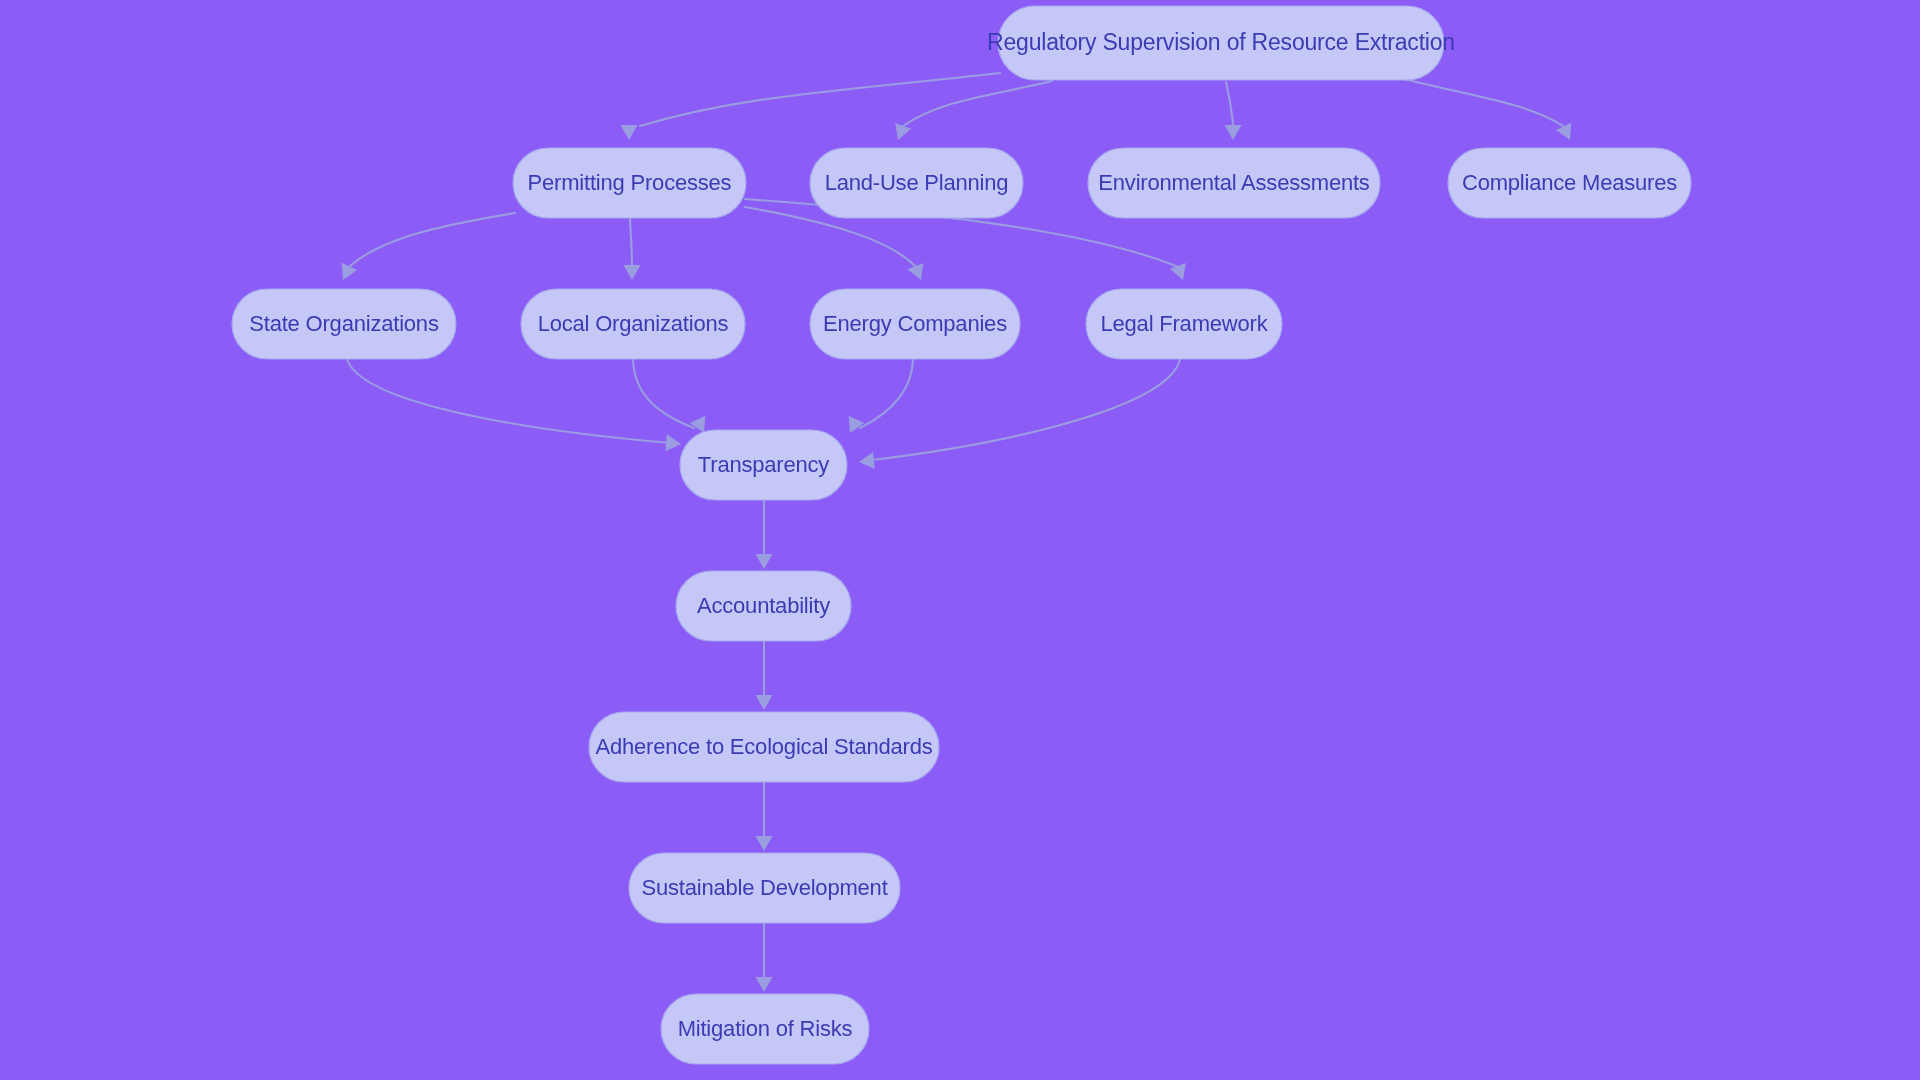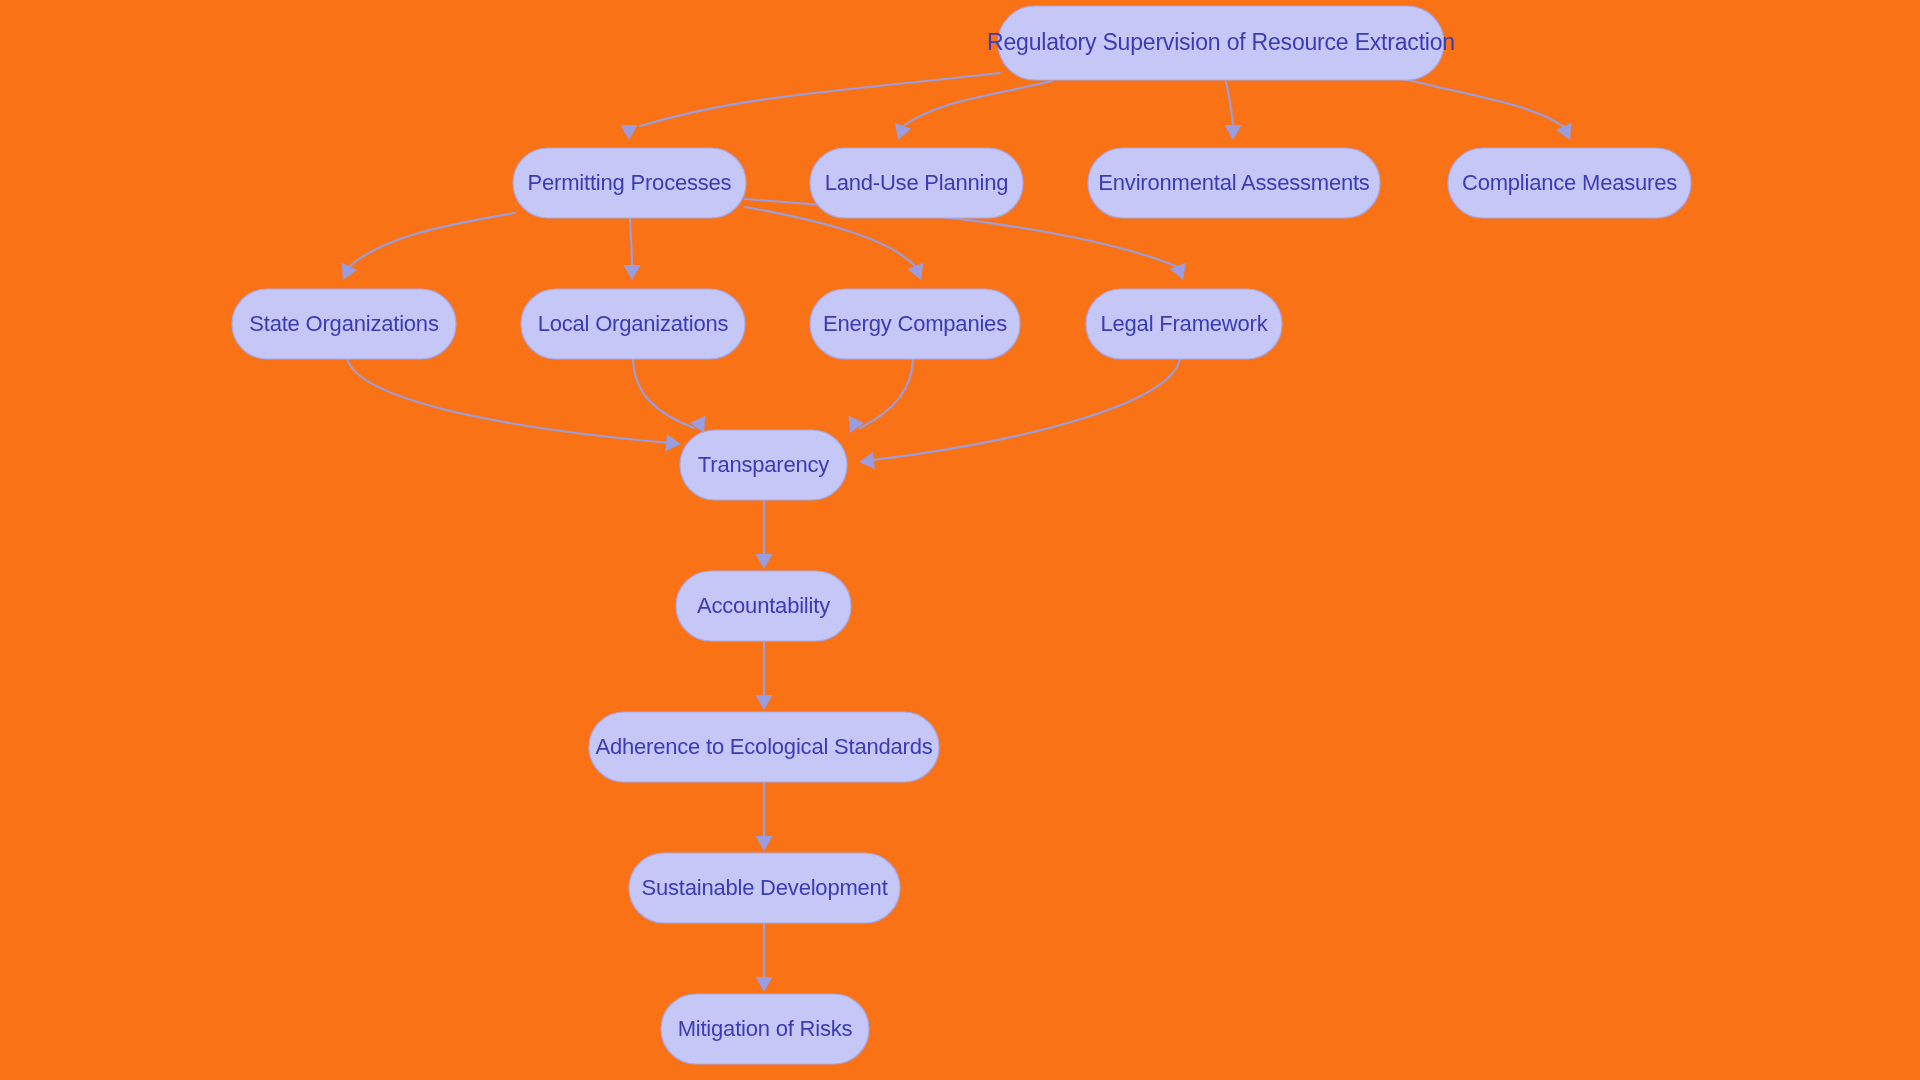--- a/index.html
+++ b/index.html
@@ -9,21 +9,21 @@
     background: #ffffff;
     width: 1920px;
     height: 1080px;
     overflow: hidden;
     font-family: "Liberation Sans", sans-serif;
   }
   #diagram-root {
     position: relative;
     width: 1920px;
     height: 1080px;
-    background: #f97316;
+    background: #8b5cf6;
   }
   svg#flow-svg {
     position: absolute;
     top: 0;
     left: 0;
     width: 1920px;
     height: 1080px;
     display: block;
   }
   .node-rect {

